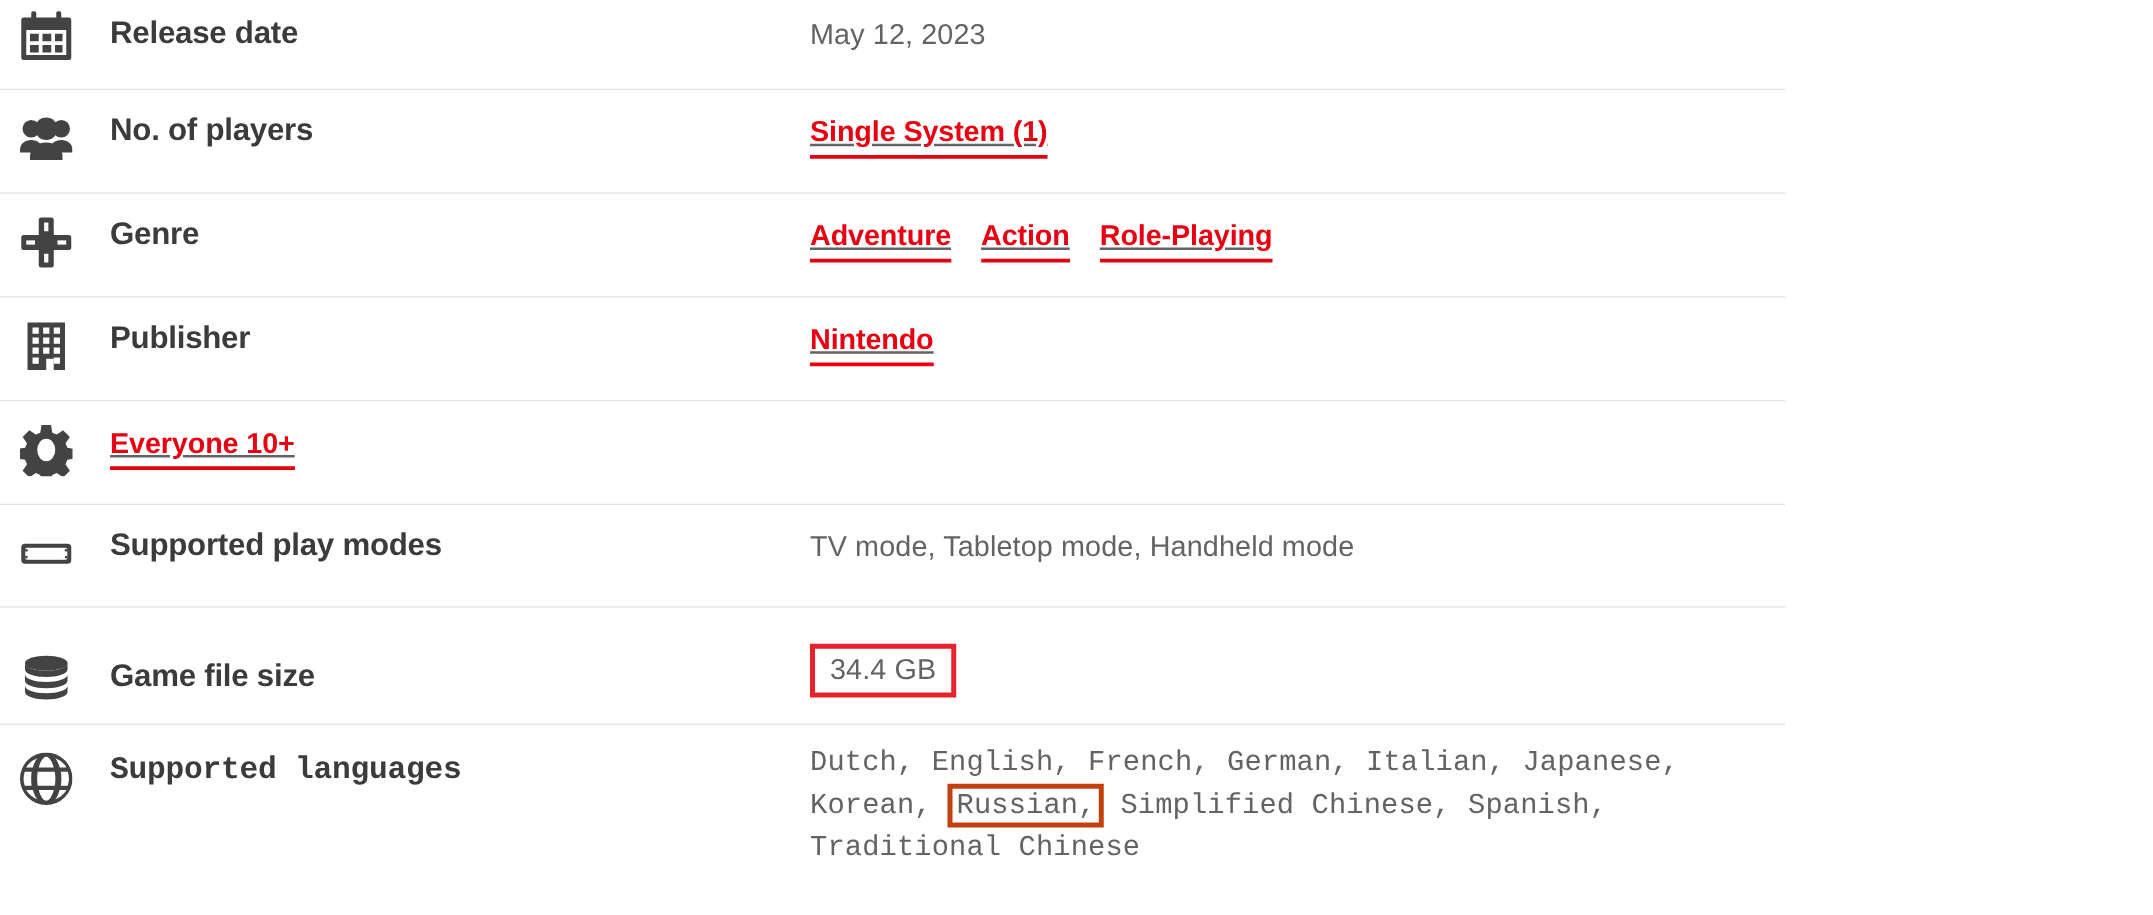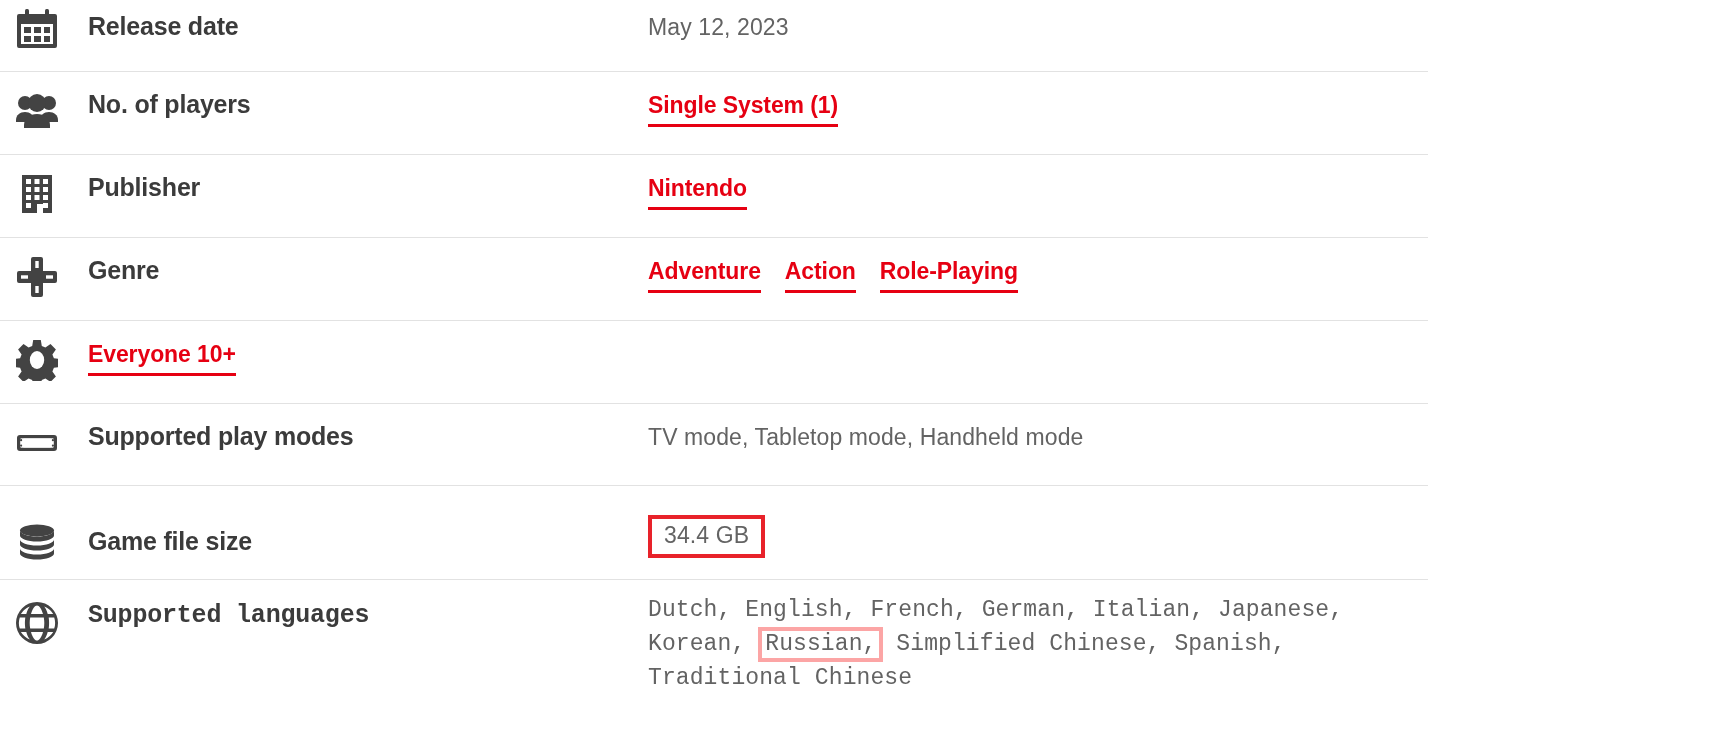--- a/index.html
+++ b/index.html
@@ -71,32 +71,32 @@
   .rlink {
     color: #e60012;
     font-weight: bold;
     font-size: 23px;
     text-decoration: none;
     border-bottom: 3px solid #e60012;
     padding-bottom: 2px;
     display: inline-block;
     letter-spacing: -0.1px;
   }
-  .link-group { display: flex; gap: 24px; align-items: flex-start; }
+  .link-group { display: flex; gap: 24px; align-items: flex-start; text-decoration: underline; }
 
   
   .hl-box {
     display: inline-block;
     border: 4px solid #e8222a;
     padding: 3px 12px 4px 12px;
     line-height: 1.2;
   }
   .hl-inline {
     display: inline-block;
-    border: 4px solid #fca5a5;
+    border: 4px solid #c2410c;
     padding: 0px 3px 0px 3px;
     margin: 0 -1px;
     line-height: 1.18;
   }
 
   .lang-text { max-width: 1060px; }
 
   
   .row-release { min-height: 72px; }
   .row-players { min-height: 83px; }
@@ -157,20 +157,42 @@
       </span>
     </div>
     <div class="row-label-cell">No. of players</div>
     <div class="row-value-cell">
       <div class="link-group">
         <a class="rlink" href="#">Single System (1)</a>
       </div>
     </div>
   </div>
 
+  <div class="spec-row row-genre">
+    <div class="row-icon-cell">
+      <span>
+        <svg width="42" height="42" viewBox="0 0 42 42" aria-hidden="true">
+          <path d="M15 3a2 2 0 0 1 2-2h8a2 2 0 0 1 2 2v12h12a2 2 0 0 1 2 2v8a2 2 0 0 1-2 2H27v12a2 2 0 0 1-2 2h-8a2 2 0 0 1-2-2V27H3a2 2 0 0 1-2-2v-8a2 2 0 0 1 2-2h12V3z"></path>
+          <rect x="19.3" y="5" width="3.4" height="7" fill="#ffffff"></rect>
+          <rect x="19.3" y="30" width="3.4" height="7" fill="#ffffff"></rect>
+          <rect x="5" y="19.3" width="7" height="3.4" fill="#ffffff"></rect>
+          <rect x="30" y="19.3" width="7" height="3.4" fill="#ffffff"></rect>
+        </svg>
+      </span>
+    </div>
+    <div class="row-label-cell">Genre</div>
+    <div class="row-value-cell">
+      <div class="link-group">
+        <a class="rlink" href="#">Adventure</a>
+        <a class="rlink" href="#">Action</a>
+        <a class="rlink" href="#">Role-Playing</a>
+      </div>
+    </div>
+  </div>
+
   <div class="spec-row row-pub">
     <div class="row-icon-cell">
       <span>
         <svg width="42" height="42" viewBox="0 0 42 42" aria-hidden="true">
           <path d="M6 2h30v38h-9v-9h-6v9H6V2z"></path>
           <rect x="10" y="6" width="5" height="5" fill="#ffffff"></rect>
           <rect x="18.5" y="6" width="5" height="5" fill="#ffffff"></rect>
           <rect x="27" y="6" width="5" height="5" fill="#ffffff"></rect>
           <rect x="10" y="14" width="5" height="5" fill="#ffffff"></rect>
           <rect x="18.5" y="14" width="5" height="5" fill="#ffffff"></rect>
@@ -184,42 +206,20 @@
       </span>
     </div>
     <div class="row-label-cell">Publisher</div>
     <div class="row-value-cell">
       <div class="link-group">
         <a class="rlink" href="#">Nintendo</a>
       </div>
     </div>
   </div>
 
-  <div class="spec-row row-genre">
-    <div class="row-icon-cell">
-      <span>
-        <svg width="42" height="42" viewBox="0 0 42 42" aria-hidden="true">
-          <path d="M15 3a2 2 0 0 1 2-2h8a2 2 0 0 1 2 2v12h12a2 2 0 0 1 2 2v8a2 2 0 0 1-2 2H27v12a2 2 0 0 1-2 2h-8a2 2 0 0 1-2-2V27H3a2 2 0 0 1-2-2v-8a2 2 0 0 1 2-2h12V3z"></path>
-          <rect x="19.3" y="5" width="3.4" height="7" fill="#ffffff"></rect>
-          <rect x="19.3" y="30" width="3.4" height="7" fill="#ffffff"></rect>
-          <rect x="5" y="19.3" width="7" height="3.4" fill="#ffffff"></rect>
-          <rect x="30" y="19.3" width="7" height="3.4" fill="#ffffff"></rect>
-        </svg>
-      </span>
-    </div>
-    <div class="row-label-cell">Genre</div>
-    <div class="row-value-cell">
-      <div class="link-group">
-        <a class="rlink" href="#">Adventure</a>
-        <a class="rlink" href="#">Action</a>
-        <a class="rlink" href="#">Role-Playing</a>
-      </div>
-    </div>
-  </div>
-
   <div class="spec-row row-esrb">
     <div class="row-icon-cell">
       <span>
         <svg width="42" height="42" viewBox="0 0 42 42" aria-hidden="true">
           <path d="M17.2 1h7.6l1 6.1 3.6 1.5 5.1-3.5 5.4 5.4-3.5 5.1 1.5 3.6 6.1 1v7.6l-6.1 1-1.5 3.6 3.5 5.1-5.4 5.4-5.1-3.5-3.6 1.5-1 6.1h-7.6l-1-6.1-3.6-1.5-5.1 3.5-5.4-5.4 3.5-5.1-1.5-3.6-6.1-1v-7.6l6.1-1 1.5-3.6-3.5-5.1 5.4-5.4 5.1 3.5 3.6-1.5 1-6.1z"></path>
           <ellipse cx="21" cy="21" rx="7.2" ry="9" fill="#ffffff"></ellipse>
         </svg>
       </span>
     </div>
     <div class="row-value-cell">

